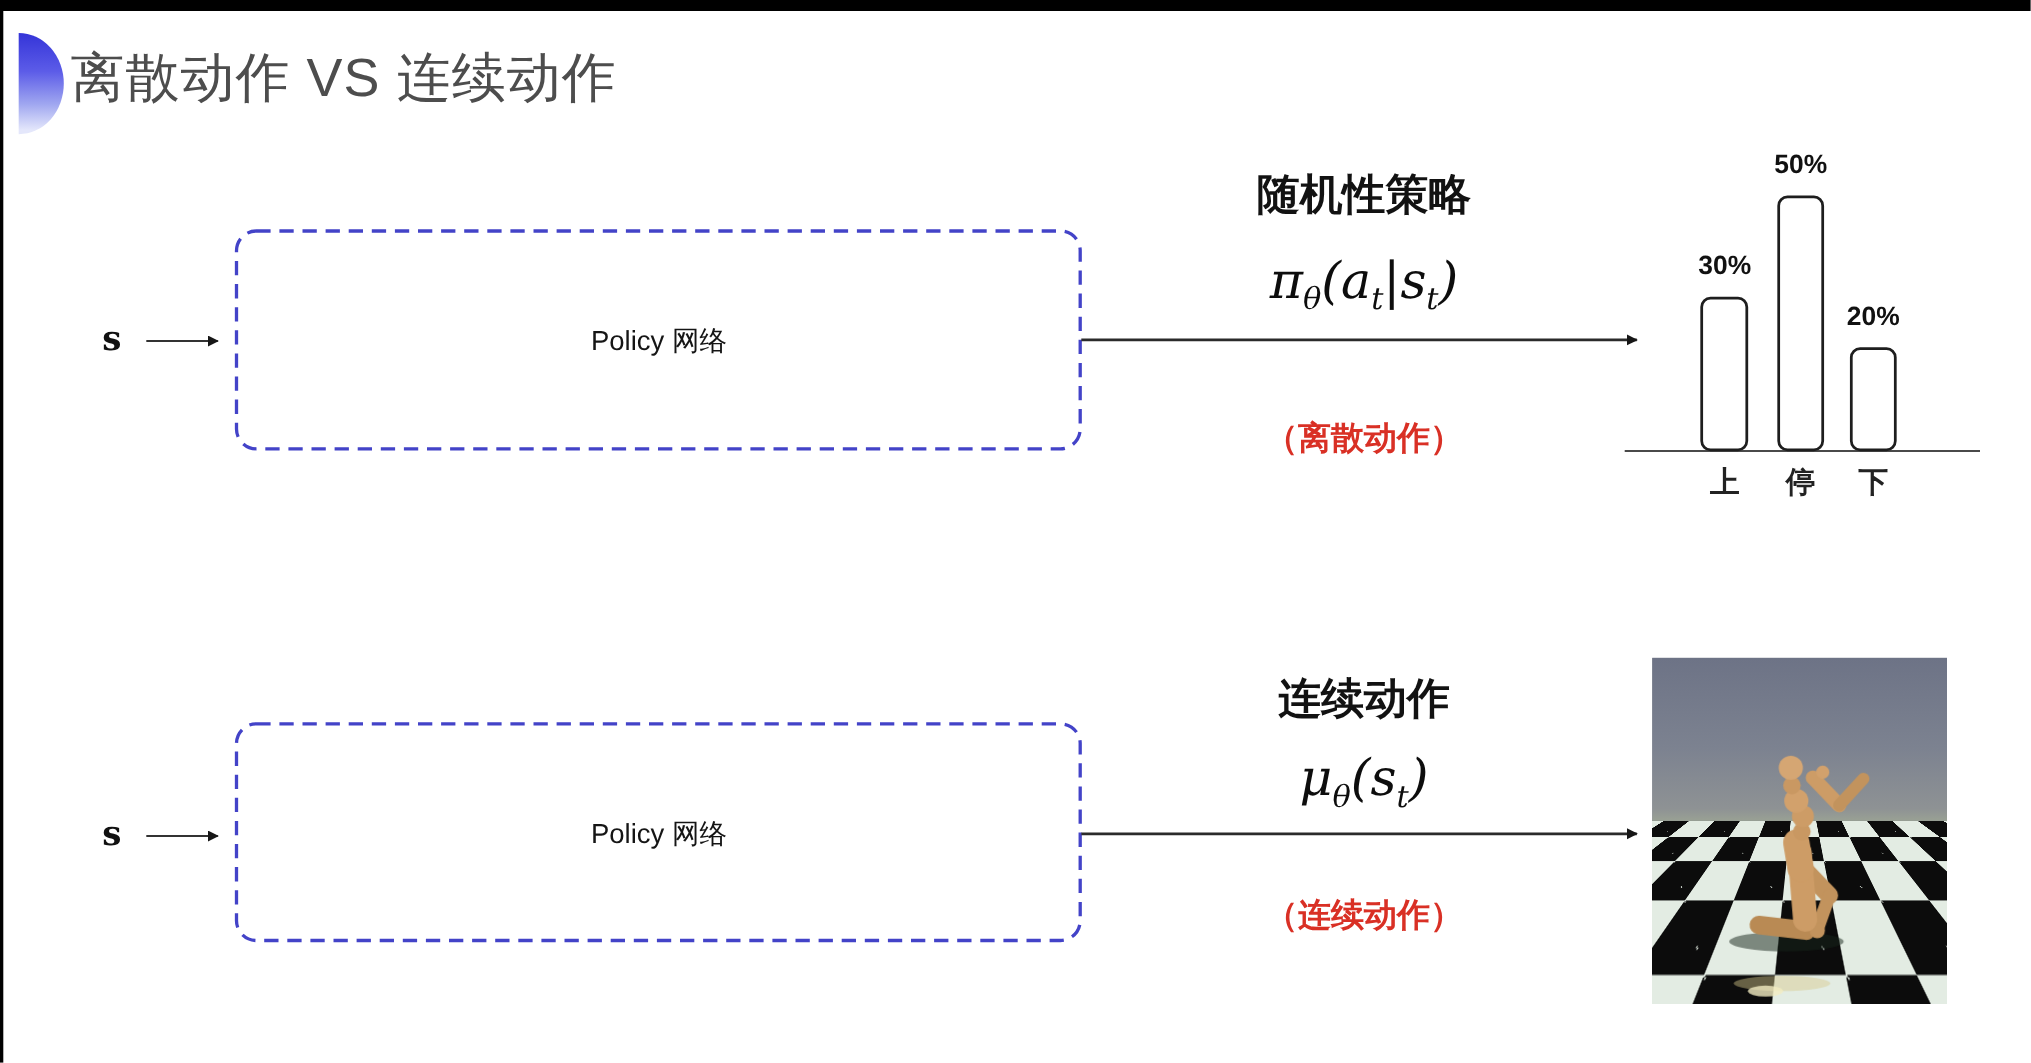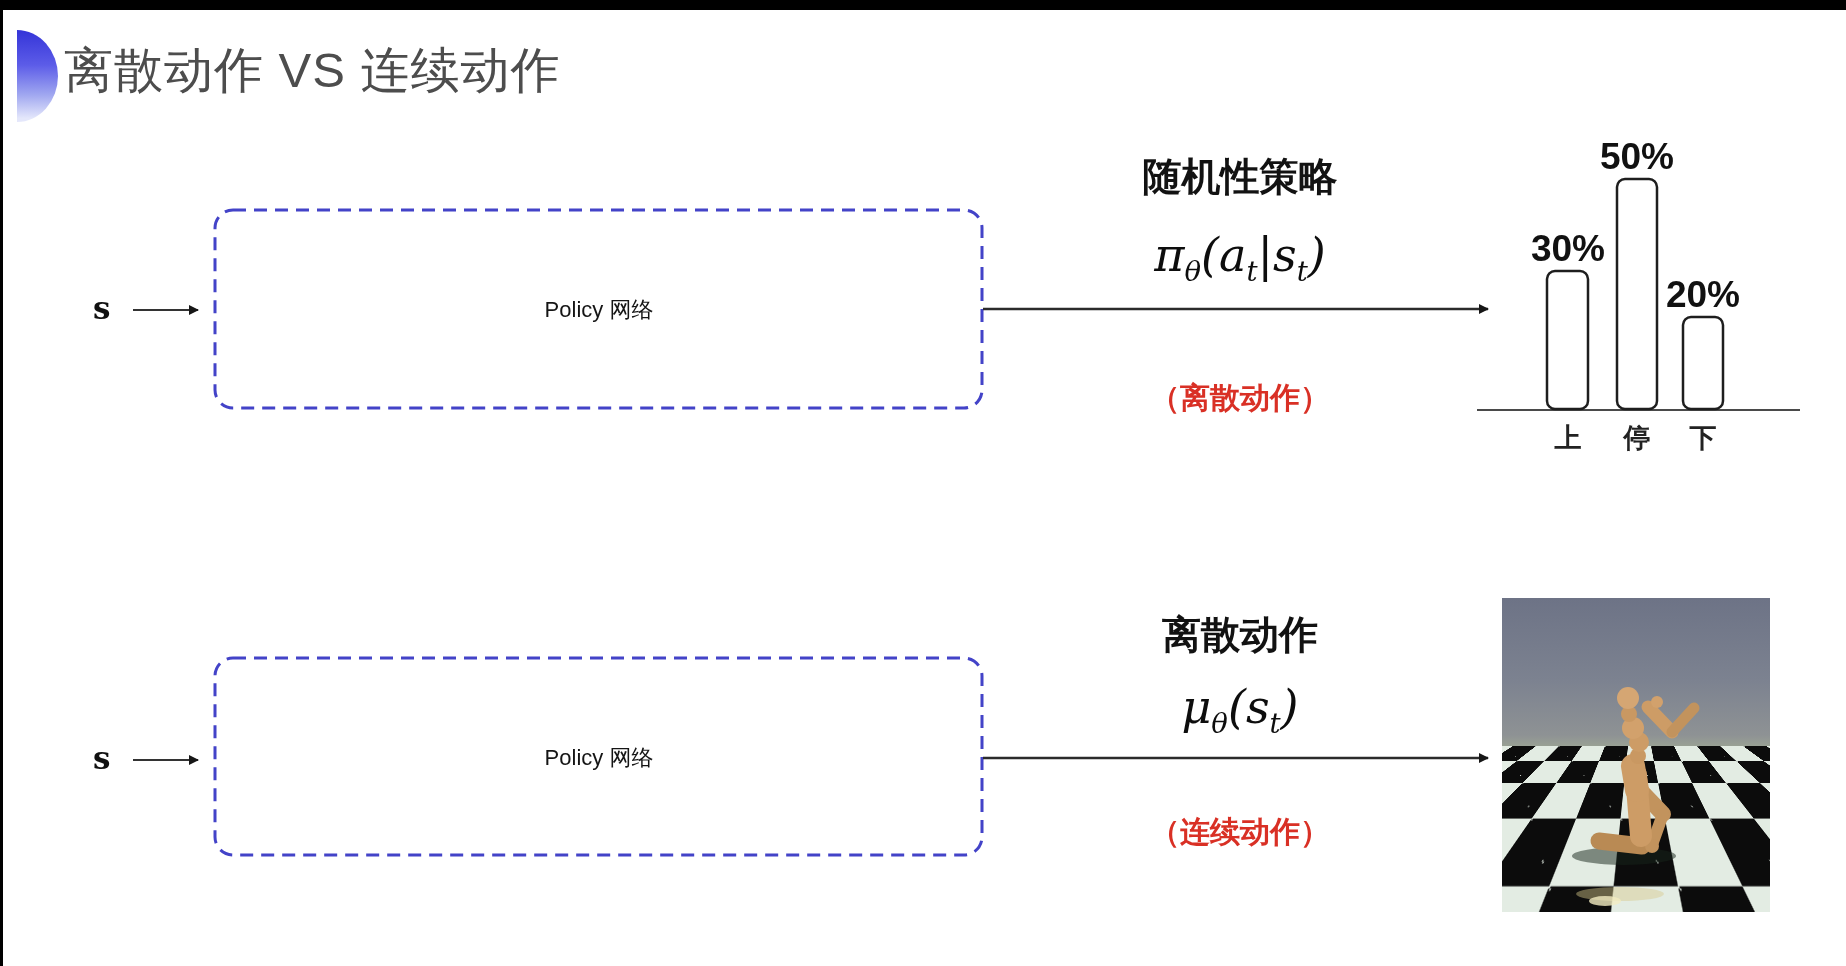--- a/index.html
+++ b/index.html
@@ -19,33 +19,33 @@
     border-radius:0 100% 100% 0 / 0 50% 50% 0;
     background:linear-gradient(180deg,#3434d8 0%,#5c5ce8 38%,#9fa6f0 70%,#e4e7fb 96%);
   }
   .page-title{
     left:64px;top:38px;font-size:49px;font-weight:500;color:#4d4d4d;
     letter-spacing:1px;white-space:nowrap;
   }
   
   .s-label{font-family:"DejaVu Serif",serif;font-weight:700;font-size:31px;color:#111;}
   .box-label{
-    font-size:22px;color:#151515;text-align:center;white-space:nowrap;
+    font-size:25px;color:#151515;text-align:center;white-space:nowrap;
     transform:translate(-50%,-50%);
   }
   .label-block{left:1040px;width:400px;text-align:center;}
   .policy-type{font-size:39px;font-weight:600;color:#121212;white-space:nowrap;}
   .formula{
     font-family:"DejaVu Serif",serif;font-style:italic;font-size:46px;color:#0d0d0d;
     white-space:nowrap;
   }
   .formula sub{font-size:60%;font-style:italic;}
   .action-note{font-size:30px;font-weight:600;color:#d93025;white-space:nowrap;}
   
-  .pct-label{width:100px;text-align:center;font-size:37px;font-weight:600;color:#111;}
+  .pct-label{width:100px;text-align:center;font-size:24px;font-weight:600;color:#111;}
   .cat-label{width:100px;text-align:center;font-size:27px;font-weight:600;color:#222;}
   
   .robot-picture{
     left:1502px;top:598px;width:268px;height:314px;overflow:hidden;background:#808690;
   }
   .sky{
     position:absolute;left:0;top:0;width:100%;height:149px;
     background:linear-gradient(180deg,#6d7386 0%,#7c8290 55%,#8e9294 92%,#9aa294 100%);
   }
   .floor{
@@ -114,21 +114,21 @@
 <div class="abs pct-label" style="left:1587px;top:136px;">50%</div>
 <div class="abs pct-label" style="left:1653px;top:274px;">20%</div>
 <div class="abs cat-label" style="left:1518px;top:420px;">上</div>
 <div class="abs cat-label" style="left:1587px;top:420px;">停</div>
 <div class="abs cat-label" style="left:1653px;top:420px;">下</div>
 
 <div class="abs s-label" style="left:93px;top:740px;">s</div>
 <div class="abs box-label" style="left:599px;top:758px;">Policy 网络</div>
 
 <div class="abs label-block" style="top:608px;">
-  <span class="policy-type">离散动作</span>
+  <span class="policy-type">连续动作</span>
 </div>
 <div class="abs label-block formula" style="top:680px;">
   <span>μ</span><sub>θ</sub><span>(s</span><sub>t</sub><span>)</span>
 </div>
 <div class="abs label-block" style="top:812px;">
   <span class="action-note">（连续动作）</span>
 </div>
 
 <div class="abs robot-picture">
   <div class="sky"></div>

